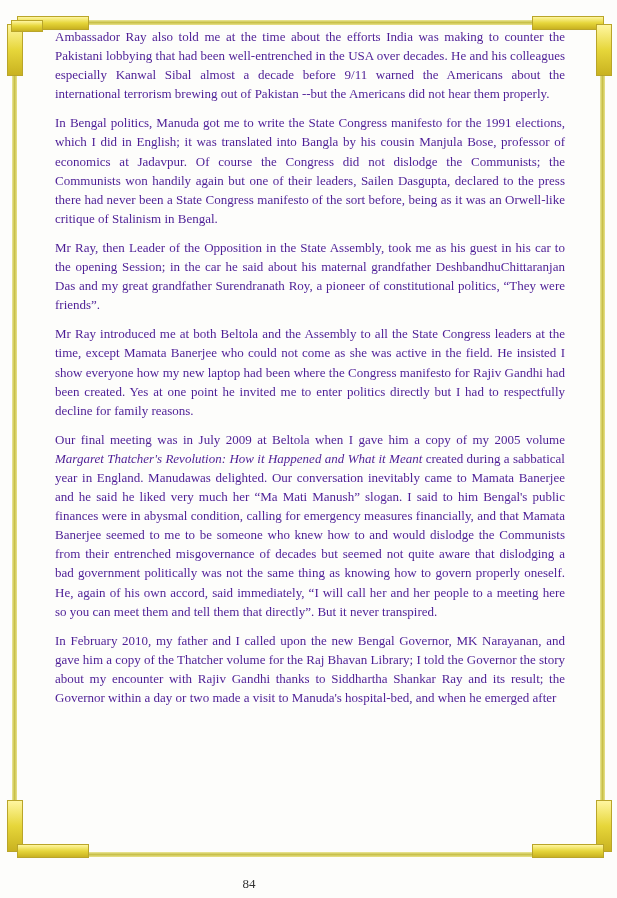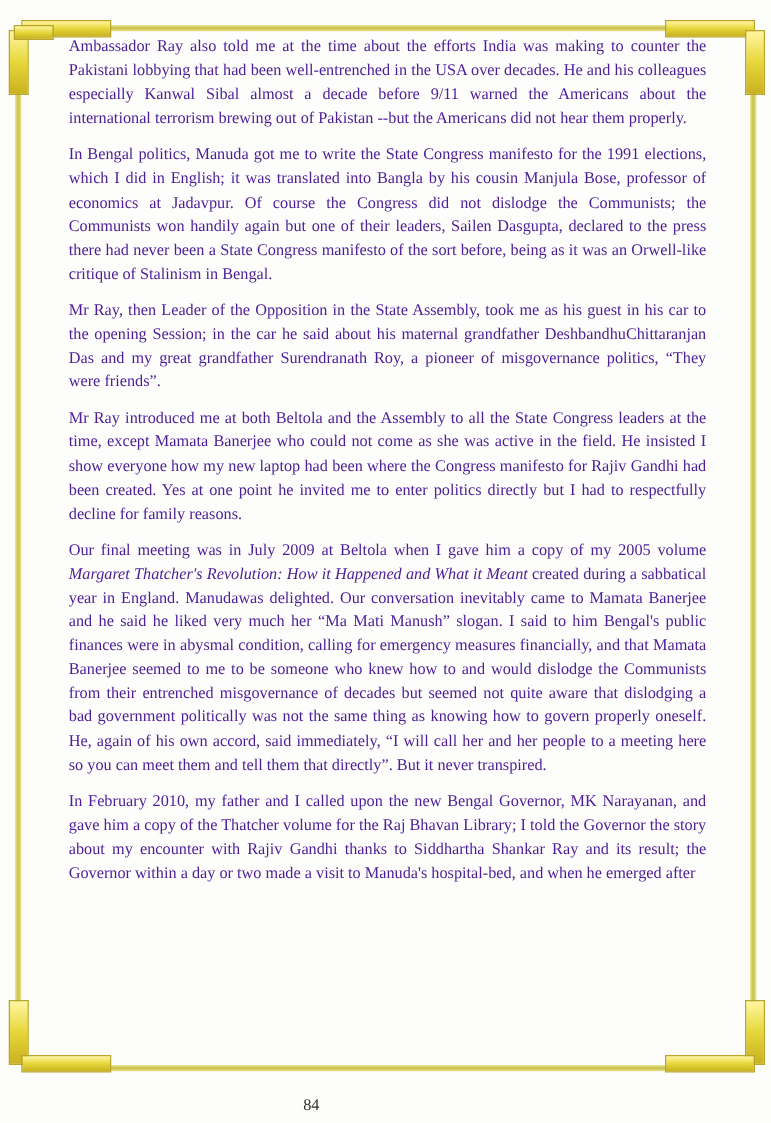--- a/index.html
+++ b/index.html
@@ -38,19 +38,19 @@
   </div>
   <div class="corner" style="left:522px; top:810px;">
     <div class="c1" style="left:74px;top:-10px;width:14px;height:50px;"></div>
     <div class="c1" style="left:10px;top:34px;width:70px;height:12px;"></div>
   </div>
 </div>
 
 <div class="text">
   <p>Ambassador Ray also told me at the time about the efforts India was making to counter the Pakistani lobbying that had been well-entrenched in the USA over decades. He and his colleagues especially Kanwal Sibal almost a decade before 9/11 warned the Americans about the international terrorism brewing out of Pakistan --but the Americans did not hear them properly.</p>
   <p>In Bengal politics, Manuda got me to write the State Congress manifesto for the 1991 elections, which I did in English; it was translated into Bangla by his cousin Manjula Bose, professor of economics at Jadavpur. Of course the Congress did not dislodge the Communists; the Communists won handily again but one of their leaders, Sailen Dasgupta, declared to the press there had never been a State Congress manifesto of the sort before, being as it was an Orwell-like critique of Stalinism in Bengal.</p>
-  <p>Mr Ray, then Leader of the Opposition in the State Assembly, took me as his guest in his car to the opening Session; in the car he said about his maternal grandfather DeshbandhuChittaranjan Das and my great grandfather Surendranath Roy, a pioneer of misgovernance politics, “They were friends”.</p>
+  <p>Mr Ray, then Leader of the Opposition in the State Assembly, took me as his guest in his car to the opening Session; in the car he said about his maternal grandfather DeshbandhuChittaranjan Das and my great grandfather Surendranath Roy, a pioneer of constitutional politics, “They were friends”.</p>
   <p>Mr Ray introduced me at both Beltola and the Assembly to all the State Congress leaders at the time, except Mamata Banerjee who could not come as she was active in the field. He insisted I show everyone how my new laptop had been where the Congress manifesto for Rajiv Gandhi had been created. Yes at one point he invited me to enter politics directly but I had to respectfully decline for family reasons.</p>
   <p><span>Our final meeting was in July 2009 at Beltola when I gave him a copy of my 2005 volume  </span><em>Margaret Thatcher's Revolution: How it Happened and What it Meant</em><span> created during a sabbatical year in England.  Manudawas delighted. Our conversation inevitably came to Mamata Banerjee and he said he liked very much her “Ma Mati Manush” slogan. I said to him Bengal's public finances were in abysmal condition, calling for emergency measures financially, and that Mamata Banerjee seemed to me to be someone who knew how to and would dislodge the Communists from their entrenched misgovernance of decades but seemed not quite aware that dislodging a bad government politically was not the same thing as knowing how to govern properly oneself. He, again of his own accord, said immediately, “I will call her and her people to a meeting here so you can meet them and tell them that directly”.  But it never transpired.</span></p>
   <p>In February 2010, my father and I called upon the new Bengal Governor, MK Narayanan, and gave him a copy of the Thatcher volume for the Raj Bhavan Library; I told the Governor the story about my encounter with Rajiv Gandhi thanks to Siddhartha Shankar Ray and its result;  the Governor within a  day or two  made a visit to Manuda's hospital-bed, and when he emerged after</p>
 </div>
 
 <div class="pagenum">84</div>
 
 </body></html>

